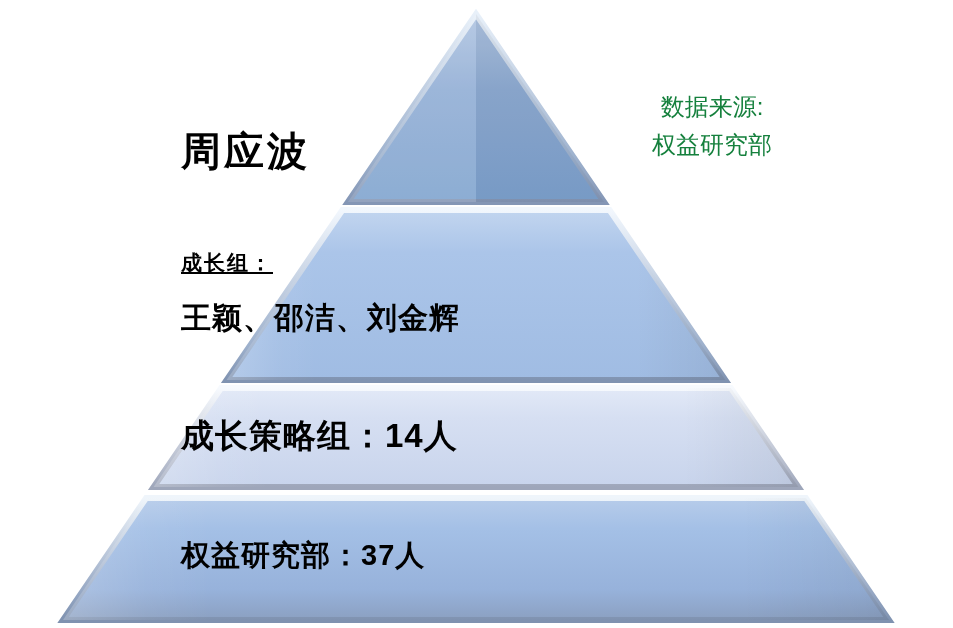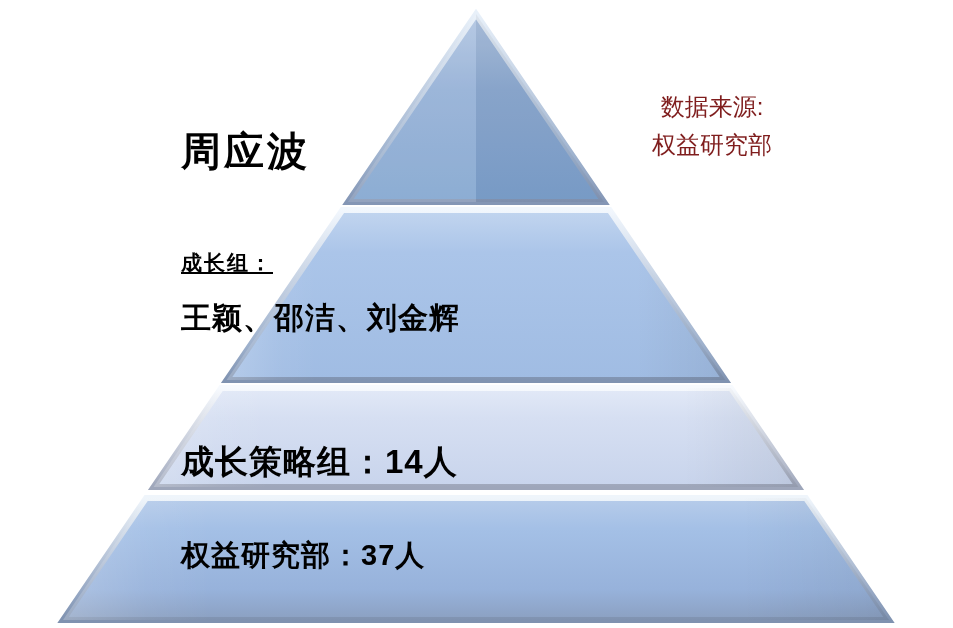--- a/index.html
+++ b/index.html
@@ -8,25 +8,25 @@
     overflow:hidden;font-family:"Liberation Sans",sans-serif;
   }
   .pyr-svg{position:absolute;left:0;top:0;}
   .lbl{
     position:absolute;left:181px;width:600px;text-align:left;
     color:#000;font-weight:700;white-space:nowrap;
   }
   .l1{top:124px;font-size:40px;letter-spacing:3px;}
   .l2a{top:249px;font-size:21px;letter-spacing:2px;text-decoration:underline;}
   .l2b{top:298px;font-size:30px;letter-spacing:1px;}
-  .l3{top:414px;font-size:33px;letter-spacing:1px;margin-top:26px;}
+  .l3{top:414px;font-size:33px;letter-spacing:1px;}
   .l4{top:536px;font-size:29px;letter-spacing:1px;}
   .source{
     position:absolute;left:607px;top:88px;width:210px;text-align:center;
-    font-size:24px;line-height:38px;color:#7f1d1d;font-weight:400;
+    font-size:24px;line-height:38px;color:#15803d;font-weight:400;
   }
 </style>
 </head>
 <body>
 
 <div class="canvas">
 
   <svg class="pyr-svg" width="953" height="628" viewBox="0 0 953 628">
     <defs>
 

